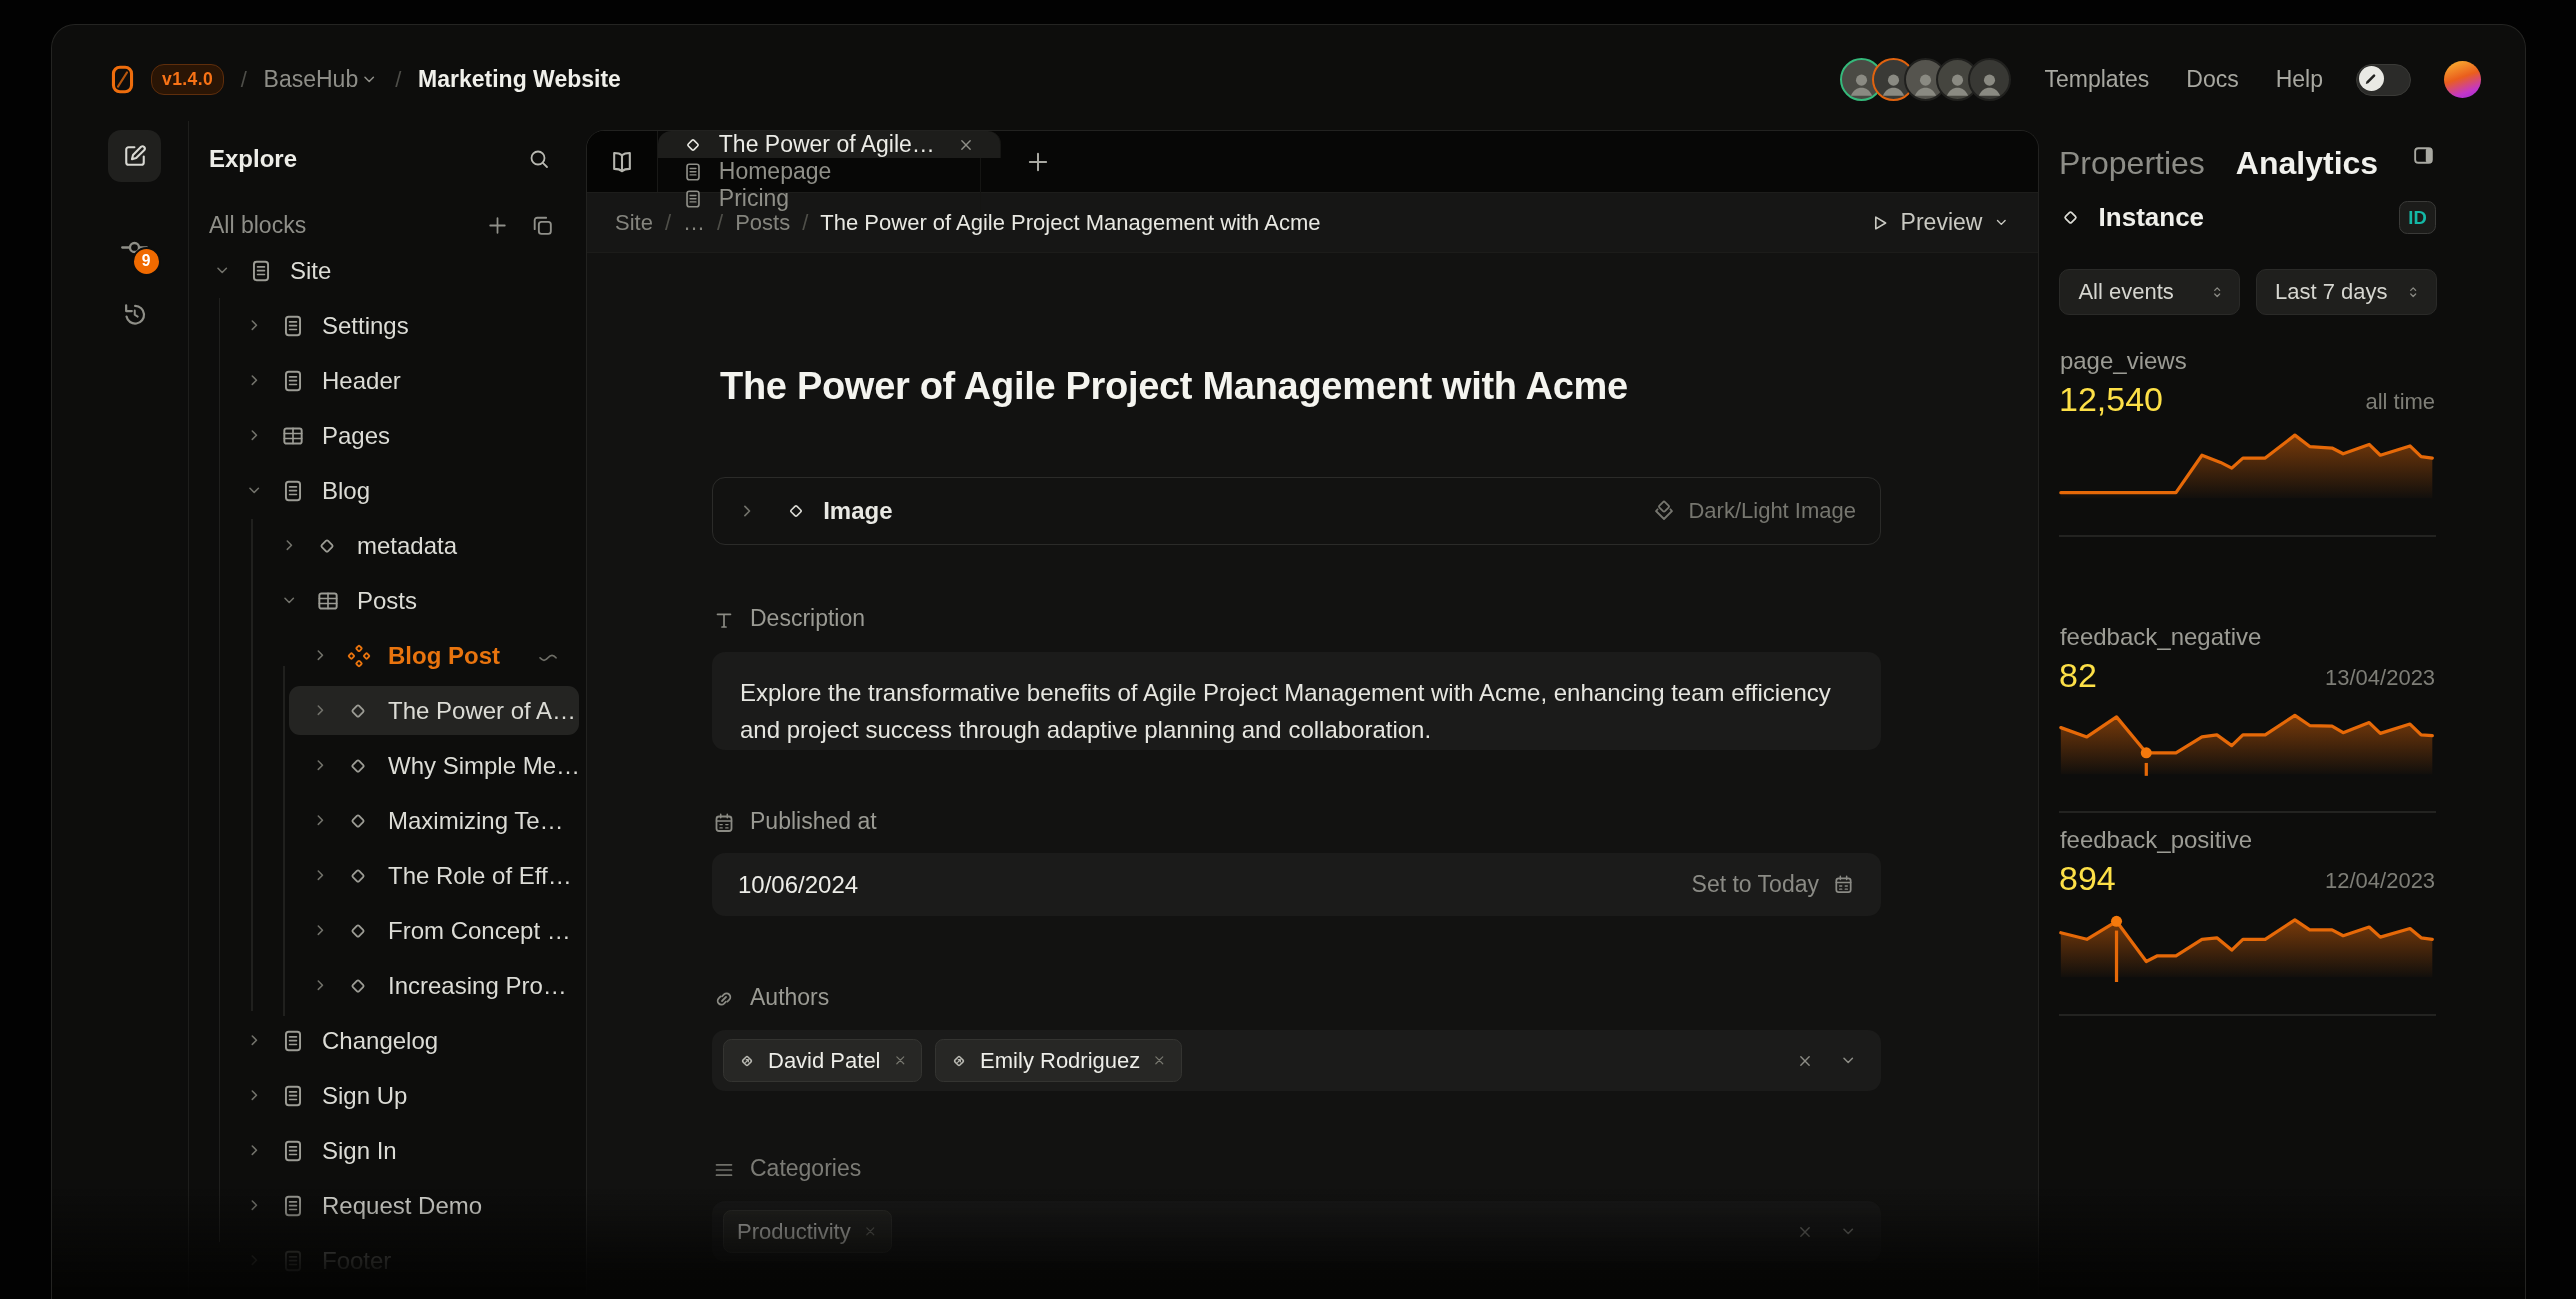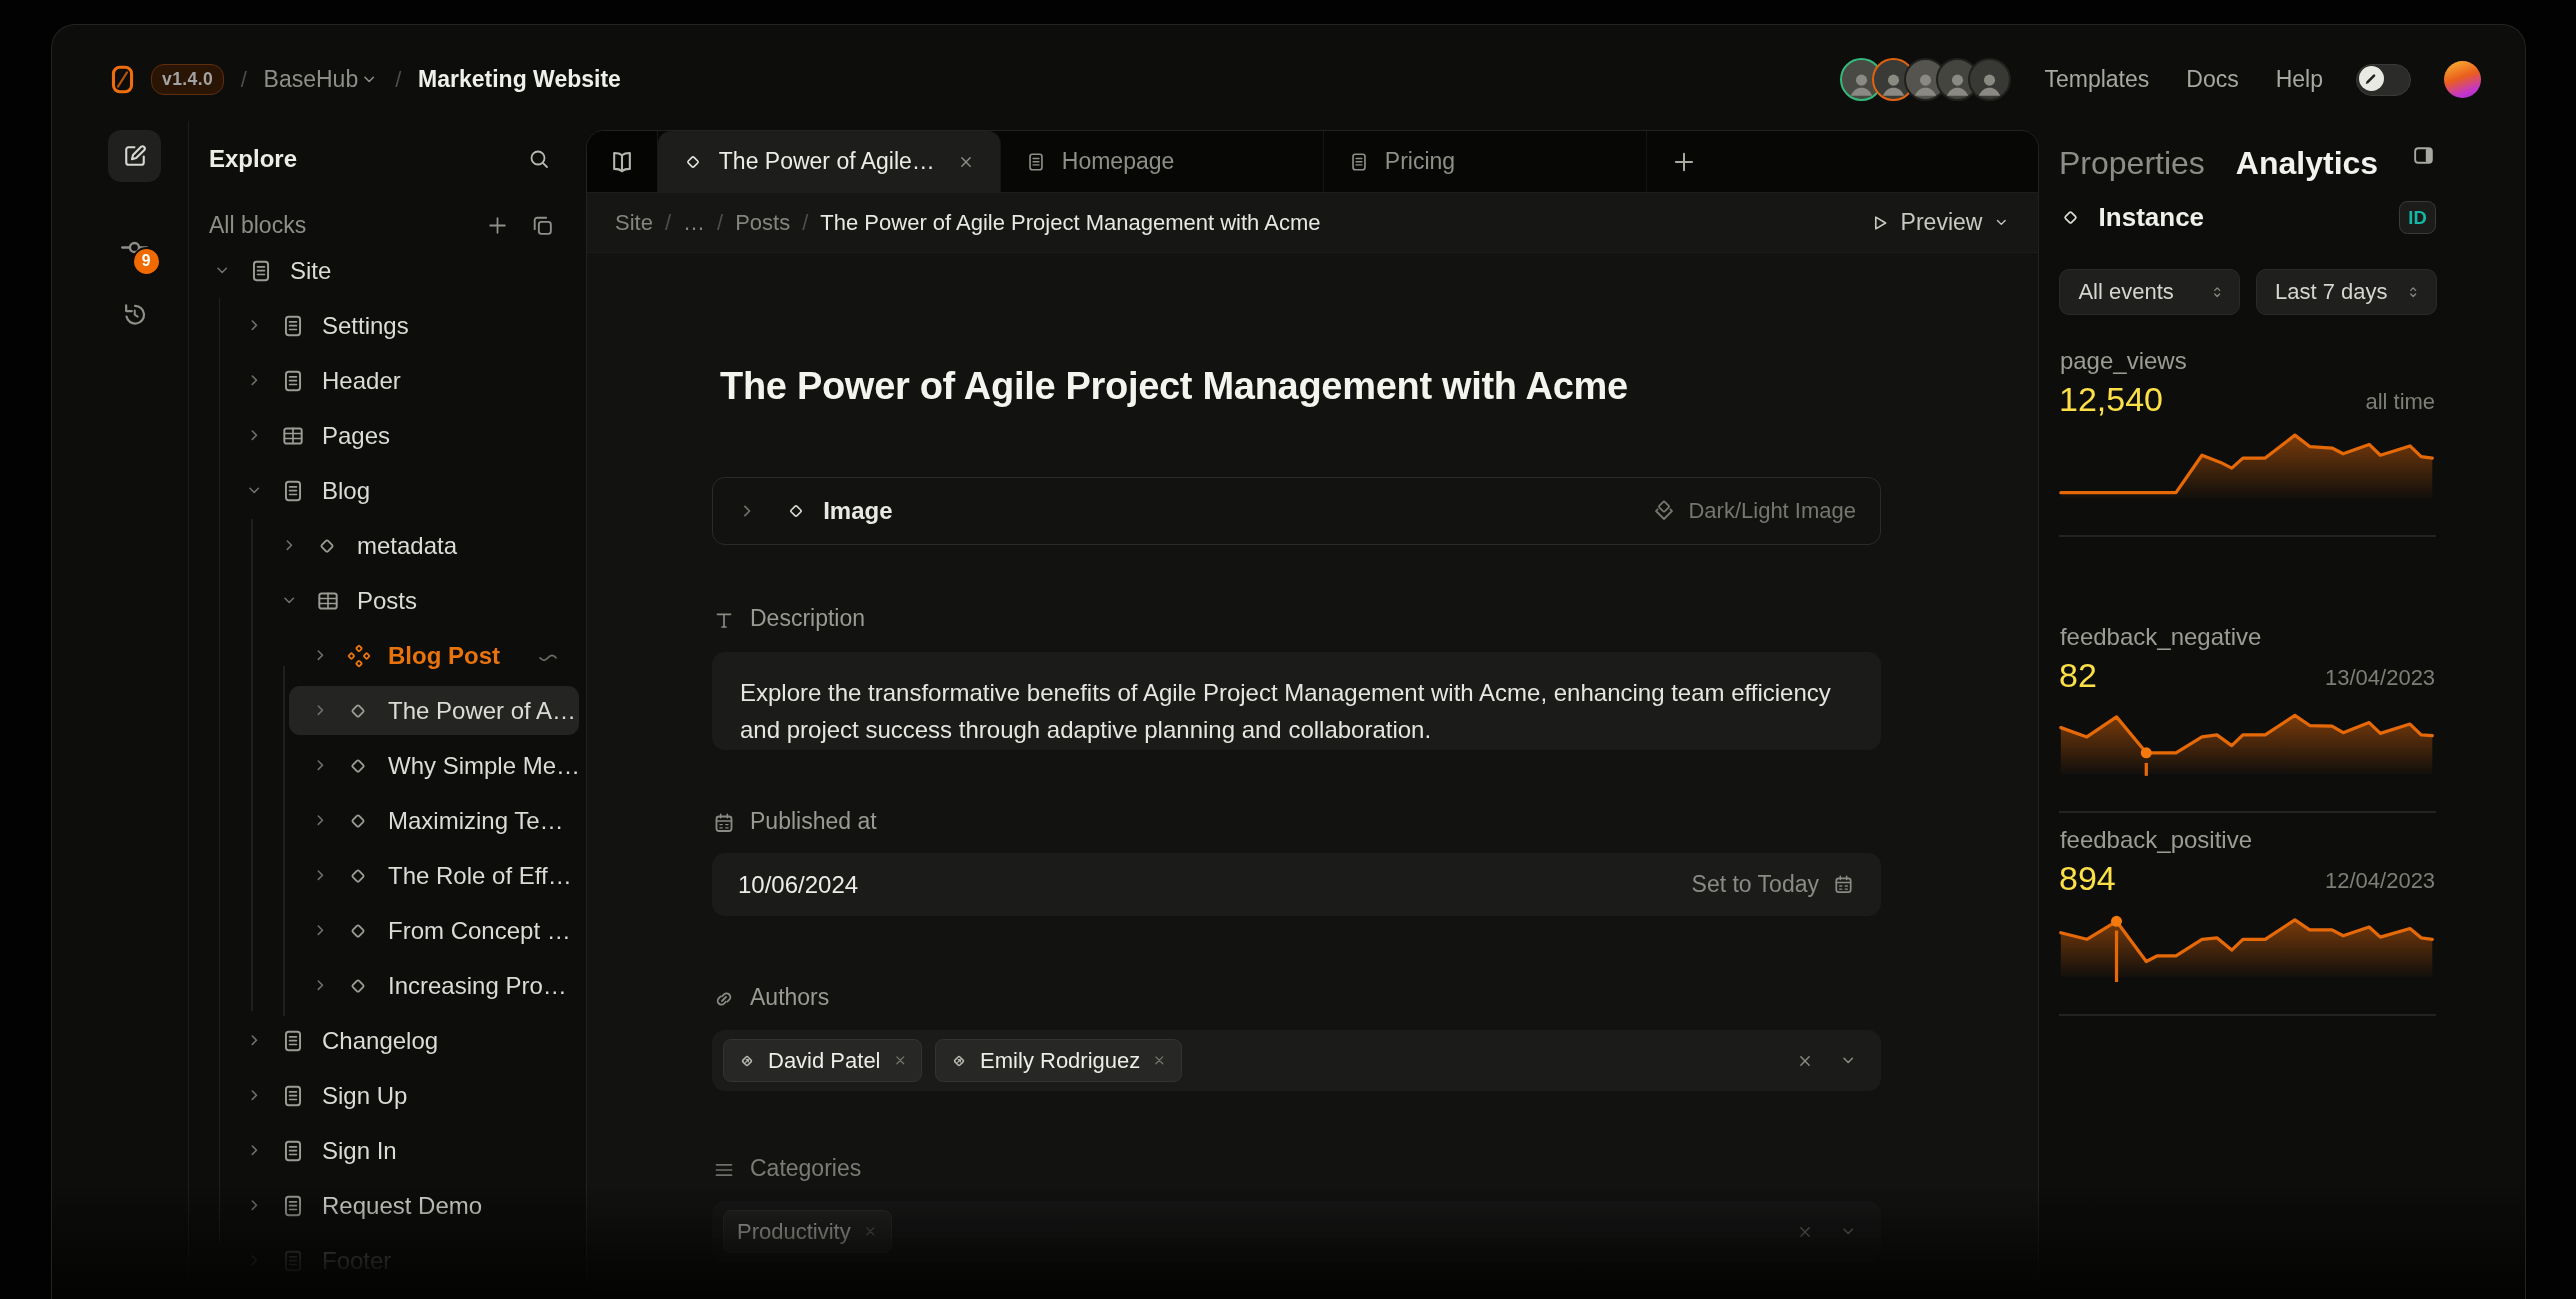--- a/index.html
+++ b/index.html
@@ -7,21 +7,21 @@
        -webkit-font-smoothing:antialiased;}
   .stage{position:relative;width:2576px;height:1300px;background:#020202;}
   .window{position:absolute;left:51px;top:24px;width:2475px;height:1276px;background:#0D0D0C;
           border:1.8px solid #242422;border-bottom:none;border-radius:24px 24px 0 0;overflow:hidden;box-sizing:border-box;}
 
   
   .topbar{position:absolute;top:0;left:0;right:0;height:96px;display:flex;align-items:center;
           padding:13px 44px 0 55px;box-sizing:border-box;}
   .tb-left{display:flex;align-items:center;gap:13px;}
   .logo{color:#EE6D0D;display:flex;}
-  .vbadge{font-size:17.5px;font-weight:700;color:#a3a3a3;background:#2A1505;border:1.8px solid #5F2E0C;
+  .vbadge{font-size:17.5px;font-weight:700;color:#f97316;background:#2A1505;border:1.8px solid #5F2E0C;
           border-radius:13px;padding:4px 10px;letter-spacing:0.4px;}
   .tsep{color:#4E4E49;font-size:22px;padding:0 3.7px;}
   .workspace{display:flex;align-items:center;gap:2px;color:#8E8E88;font-size:23px;}
   .project{color:#F0F0EB;font-size:23px;font-weight:700;}
   .tb-right{margin-left:auto;display:flex;align-items:center;gap:33px;}
   .avatars{display:flex;padding-left:11px;}
   .avatar{width:39px;height:39px;border-radius:50%;margin-left:-11px;background:#3F3F3A;
           border:2.8px solid #1A1A18;display:flex;align-items:flex-end;justify-content:center;overflow:hidden;color:#8A8A82;}
   .nav{display:flex;gap:37px;}
   .nav-link{color:#A8A8A1;font-size:23px;cursor:pointer;}
@@ -535,21 +535,21 @@
     </aside>
 
     <section class="editor">
       <div class="tabstrip">
         <div class="bookbtn">
           <span class="i"><svg width="28" height="28" viewBox="0 0 24 24" fill="none" stroke="currentColor" stroke-width="1.8" stroke-linecap="round" stroke-linejoin="round">
                 <path d="M12 6.2C10.5 4.9 8.4 4.3 5.3 4.3v13.6c3.1 0 5.2.6 6.7 1.9 1.5-1.3 3.6-1.9 6.7-1.9V4.3c-3.1 0-5.2.6-6.7 1.9z"></path>
                 <path d="M12 6.4v13.2"></path>
               </svg></span>
         </div>
-        <div id="tabs" style="display:flex;align-items:stretch;">
+        <div id="tabs" style="display:flex;align-items:stretch;flex-direction:column;">
             <div class="tab active">
               <span class="ti i">
                 <svg width="22" height="22" viewBox="0 0 24 24" fill="none" stroke="currentColor" stroke-width="1.8" stroke-linecap="round" stroke-linejoin="round">
                   <rect x="7.6" y="7.6" width="8.8" height="8.8" rx="1.6" transform="rotate(45 12 12)"></rect>
                 </svg>
               </span>
               <span>The Power of Agile…</span>
               <span class="tab-close i">
                 <svg width="20" height="20" viewBox="0 0 24 24" fill="none" stroke="currentColor" stroke-width="1.8" stroke-linecap="round" stroke-linejoin="round">
                   <path d="M7 7l10 10M17 7L7 17" stroke-width="1.7"></path>

